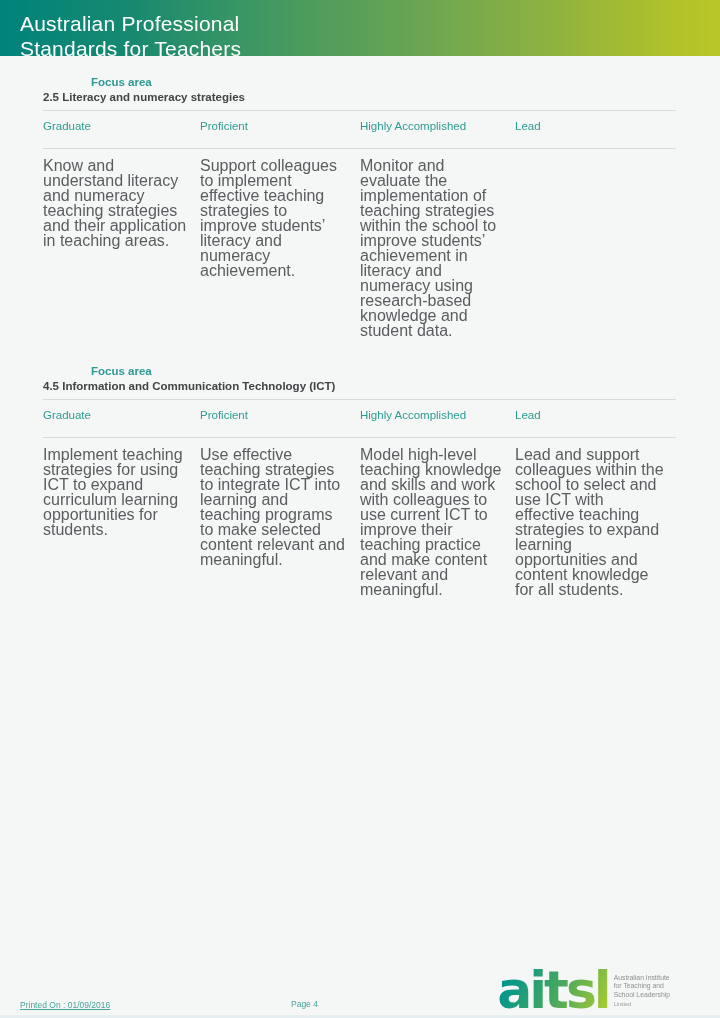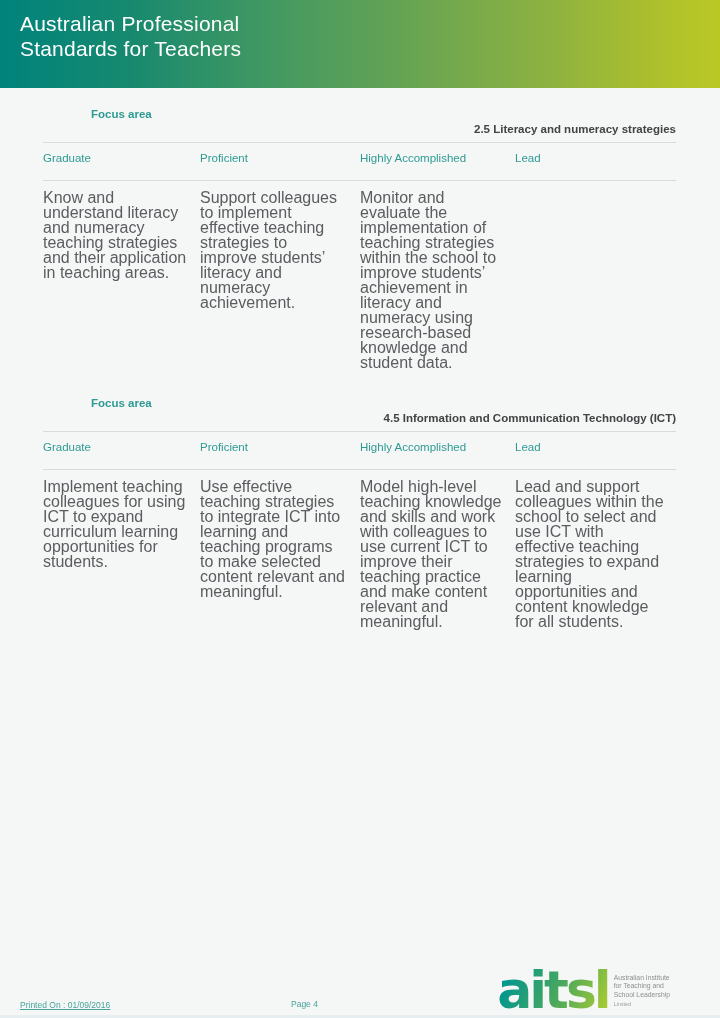--- a/index.html
+++ b/index.html
@@ -8,21 +8,21 @@
     position: relative;
     width: 720px;
     height: 1018px;
     background: #f5f6f6;
     font-family: "Liberation Sans", sans-serif;
     overflow: hidden;
     margin: 0 auto;
   }
   
   .banner {
-    height: 88px;
+    height: 56px;
     background: linear-gradient(90deg,
       #00837c 0%, #17896f 18%, #3d9763 35%,
       #64a354 55%, #8bb142 75%, #aec02b 92%, #bac826 100%);
     padding: 11px 0 0 20px;
   }
   .banner-title {
     color: #ffffff;
     font-size: 21px;
     line-height: 25px;
     font-weight: 400;
@@ -35,21 +35,20 @@
     color: #2e9b93;
     font-size: 11.5px;
     font-weight: bold;
     padding-left: 48px;
   }
   .section-title {
     color: #414345;
     font-size: 11.5px;
     font-weight: bold;
     margin-top: 3px;
-    text-align: right;
   }
   .rule {
     border-top: 1px solid #d8dadb;
     margin-top: 7px;
   }
   .cols {
     display: grid;
     grid-template-columns: 157px 160px 155px 161px;
     width: 633px;
   }
@@ -146,21 +145,21 @@
       <div class="section-title">4.5 Information and Communication Technology (ICT)</div>
       <div class="rule"></div>
       <div class="cols">
         <div class="col-header">Graduate</div>
         <div class="col-header">Proficient</div>
         <div class="col-header">Highly Accomplished</div>
         <div class="col-header">Lead</div>
       </div>
       <div class="rule"></div>
       <div class="cols">
-        <div class="cell">Implement teaching colleagues for using ICT to expand curriculum learning opportunities for students.</div>
+        <div class="cell">Implement teaching strategies for using ICT to expand curriculum learning opportunities for students.</div>
         <div class="cell">Use effective teaching strategies to integrate ICT into learning and teaching programs to make selected content relevant and meaningful.</div>
         <div class="cell">Model high-level teaching knowledge and skills and work with colleagues to use current ICT to improve their teaching practice and make content relevant and meaningful.</div>
         <div class="cell">Lead and support colleagues within the school to select and use ICT with effective teaching strategies to expand learning opportunities and content knowledge for all students.</div>
       </div>
     </div>
 
   </div>
 
   <div class="footer">
     <div class="printed-on">Printed On : 01/09/2016</div>

